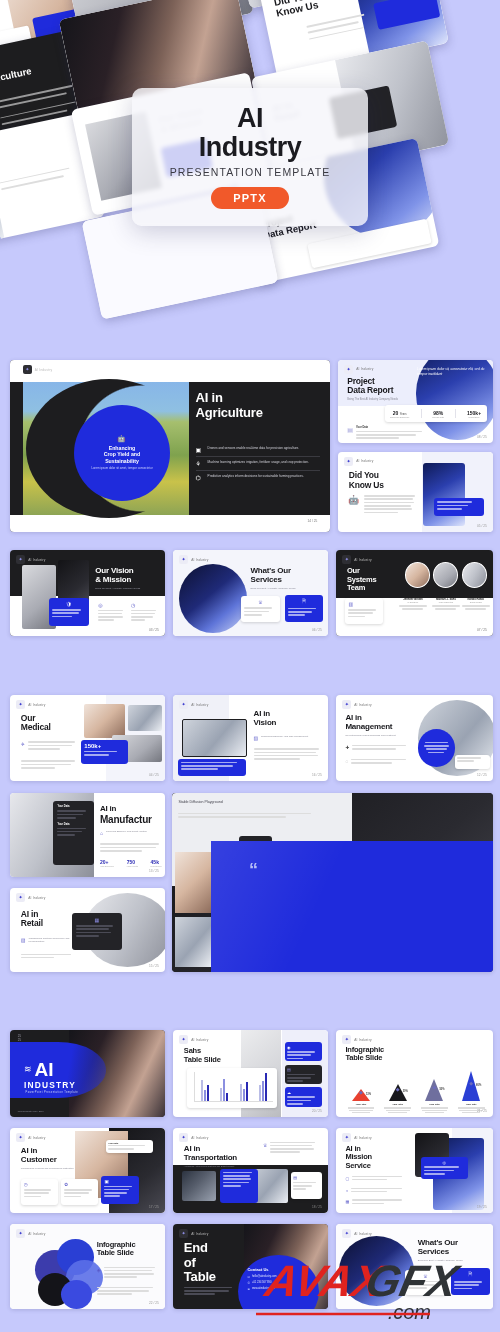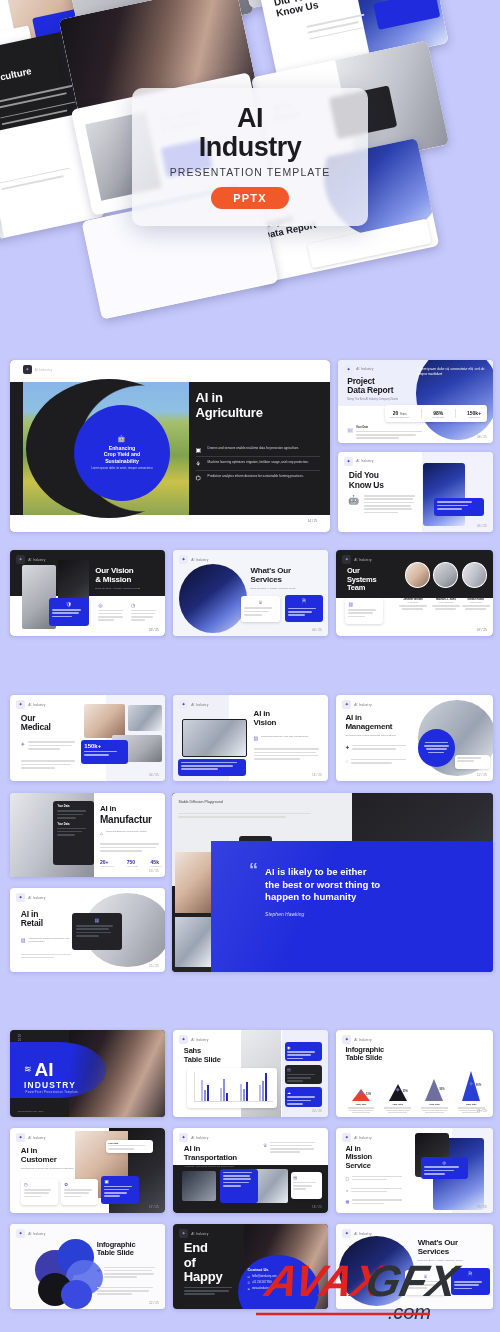--- a/index.html
+++ b/index.html
@@ -571,26 +571,20 @@
       </div>
     <div class="dark-card" style="position:absolute;left:21%;top:24%;width:10%;height:6%"></div>
     <div class="ph ph-warm" style="position:absolute;left:1%;top:33%;width:11%;height:34%"></div>
     <div class="ph ph-grey" style="position:absolute;left:13%;top:30%;width:12%;height:32%"></div>
     <div class="ph ph-med" style="position:absolute;left:1%;top:69%;width:11%;height:28%"></div>
     <div class="ph ph-lab" style="position:absolute;left:13%;top:64%;width:12%;height:33%"></div>
 
     <div style="position:absolute;left:12%;top:27%;width:88%;height:73%;background:#1f2bdc"></div>
     <div style="position:absolute;left:12%;top:27%;width:88%;height:73%;background:linear-gradient(115deg,rgba(255,255,255,.10),rgba(255,255,255,0) 40%)"></div>
     <div style="position:absolute;left:24%;top:40%;font-size:18px;color:#b9c0f7;font-weight:bold;line-height:.6">“</div>
-    <div style="position:absolute;left:29%;top:41%;width:64%">
-      <div style="font-size:9.6px;font-weight:bold;color:#fff;line-height:1.3">AI is likely to be either</div>
-      <div style="font-size:9.6px;font-weight:bold;color:#fff;line-height:1.3">the best or worst thing to</div>
-      <div style="font-size:9.6px;font-weight:bold;color:#fff;line-height:1.3">happen to humanity</div>
-      <div style="font-size:5px;color:#d3d8fb;font-style:italic;margin-top:7px">Stephen Hawking</div>
-    </div>
   </div>
 
   <div class="slide dark" style="position:absolute;left:10px;top:1030px;width:155px;height:87px;">
     <div class="ph ph-face" style="position:absolute;right:0;top:0;width:62%;height:100%"></div>
     <div style="position:absolute;left:0;top:14%;width:62%;height:64%;background:linear-gradient(100deg,#1f2bdc 60%,rgba(31,43,220,.35));border-radius:0 50% 50% 0"></div>
     <div style="position:absolute;left:5%;top:6%;font-size:3px;color:#9a9aa6;line-height:1.3">25<br>25</div>
     <div style="position:absolute;left:9%;top:34%;display:flex;align-items:center;gap:3px">
       <span style="font-size:9px;color:#fff">≋</span>
       <span style="font-size:19px;font-weight:bold;color:#fff;line-height:1">AI</span>
     </div>
@@ -871,21 +865,21 @@
   <div class="slide dark" style="position:absolute;left:173px;top:1224px;width:155px;height:85px;">
     <div class="ph ph-face" style="position:absolute;right:0;top:0;width:54%;height:100%"></div>
     <div class="circle" style="position:absolute;left:42%;top:36%;width:52%;height:86%;background:#1f2bdc"></div>
     <div class="slide-logo">
       <span class="mark">✦</span>
       <span class="nm">AI Industry</span>
     </div>
     <div style="position:absolute;left:7%;top:20%">
       <div class="s-title" style="font-size:13px;color:#fff">End</div>
       <div class="s-title" style="font-size:13px;color:#fff">of</div>
-      <div class="s-title" style="font-size:13px;color:#fff">Happy</div>
+      <div class="s-title" style="font-size:13px;color:#fff">Table</div>
     </div>
     <div style="position:absolute;left:7%;top:74%;width:34%">
       <div class="ln d" style="width:92%"></div>
         <div class="ln d" style="width:86%"></div>
         <div class="ln d" style="width:60%"></div>
     </div>
     <div style="position:absolute;left:48%;top:50%;width:44%">
       <div style="font-size:4px;font-weight:bold;color:#fff;margin-bottom:3px">Contact Us</div>
       <div style="display:flex;align-items:center;gap:2px;margin-bottom:2px">
           <span style="font-size:3px;color:#cfd5ff">✉</span>

